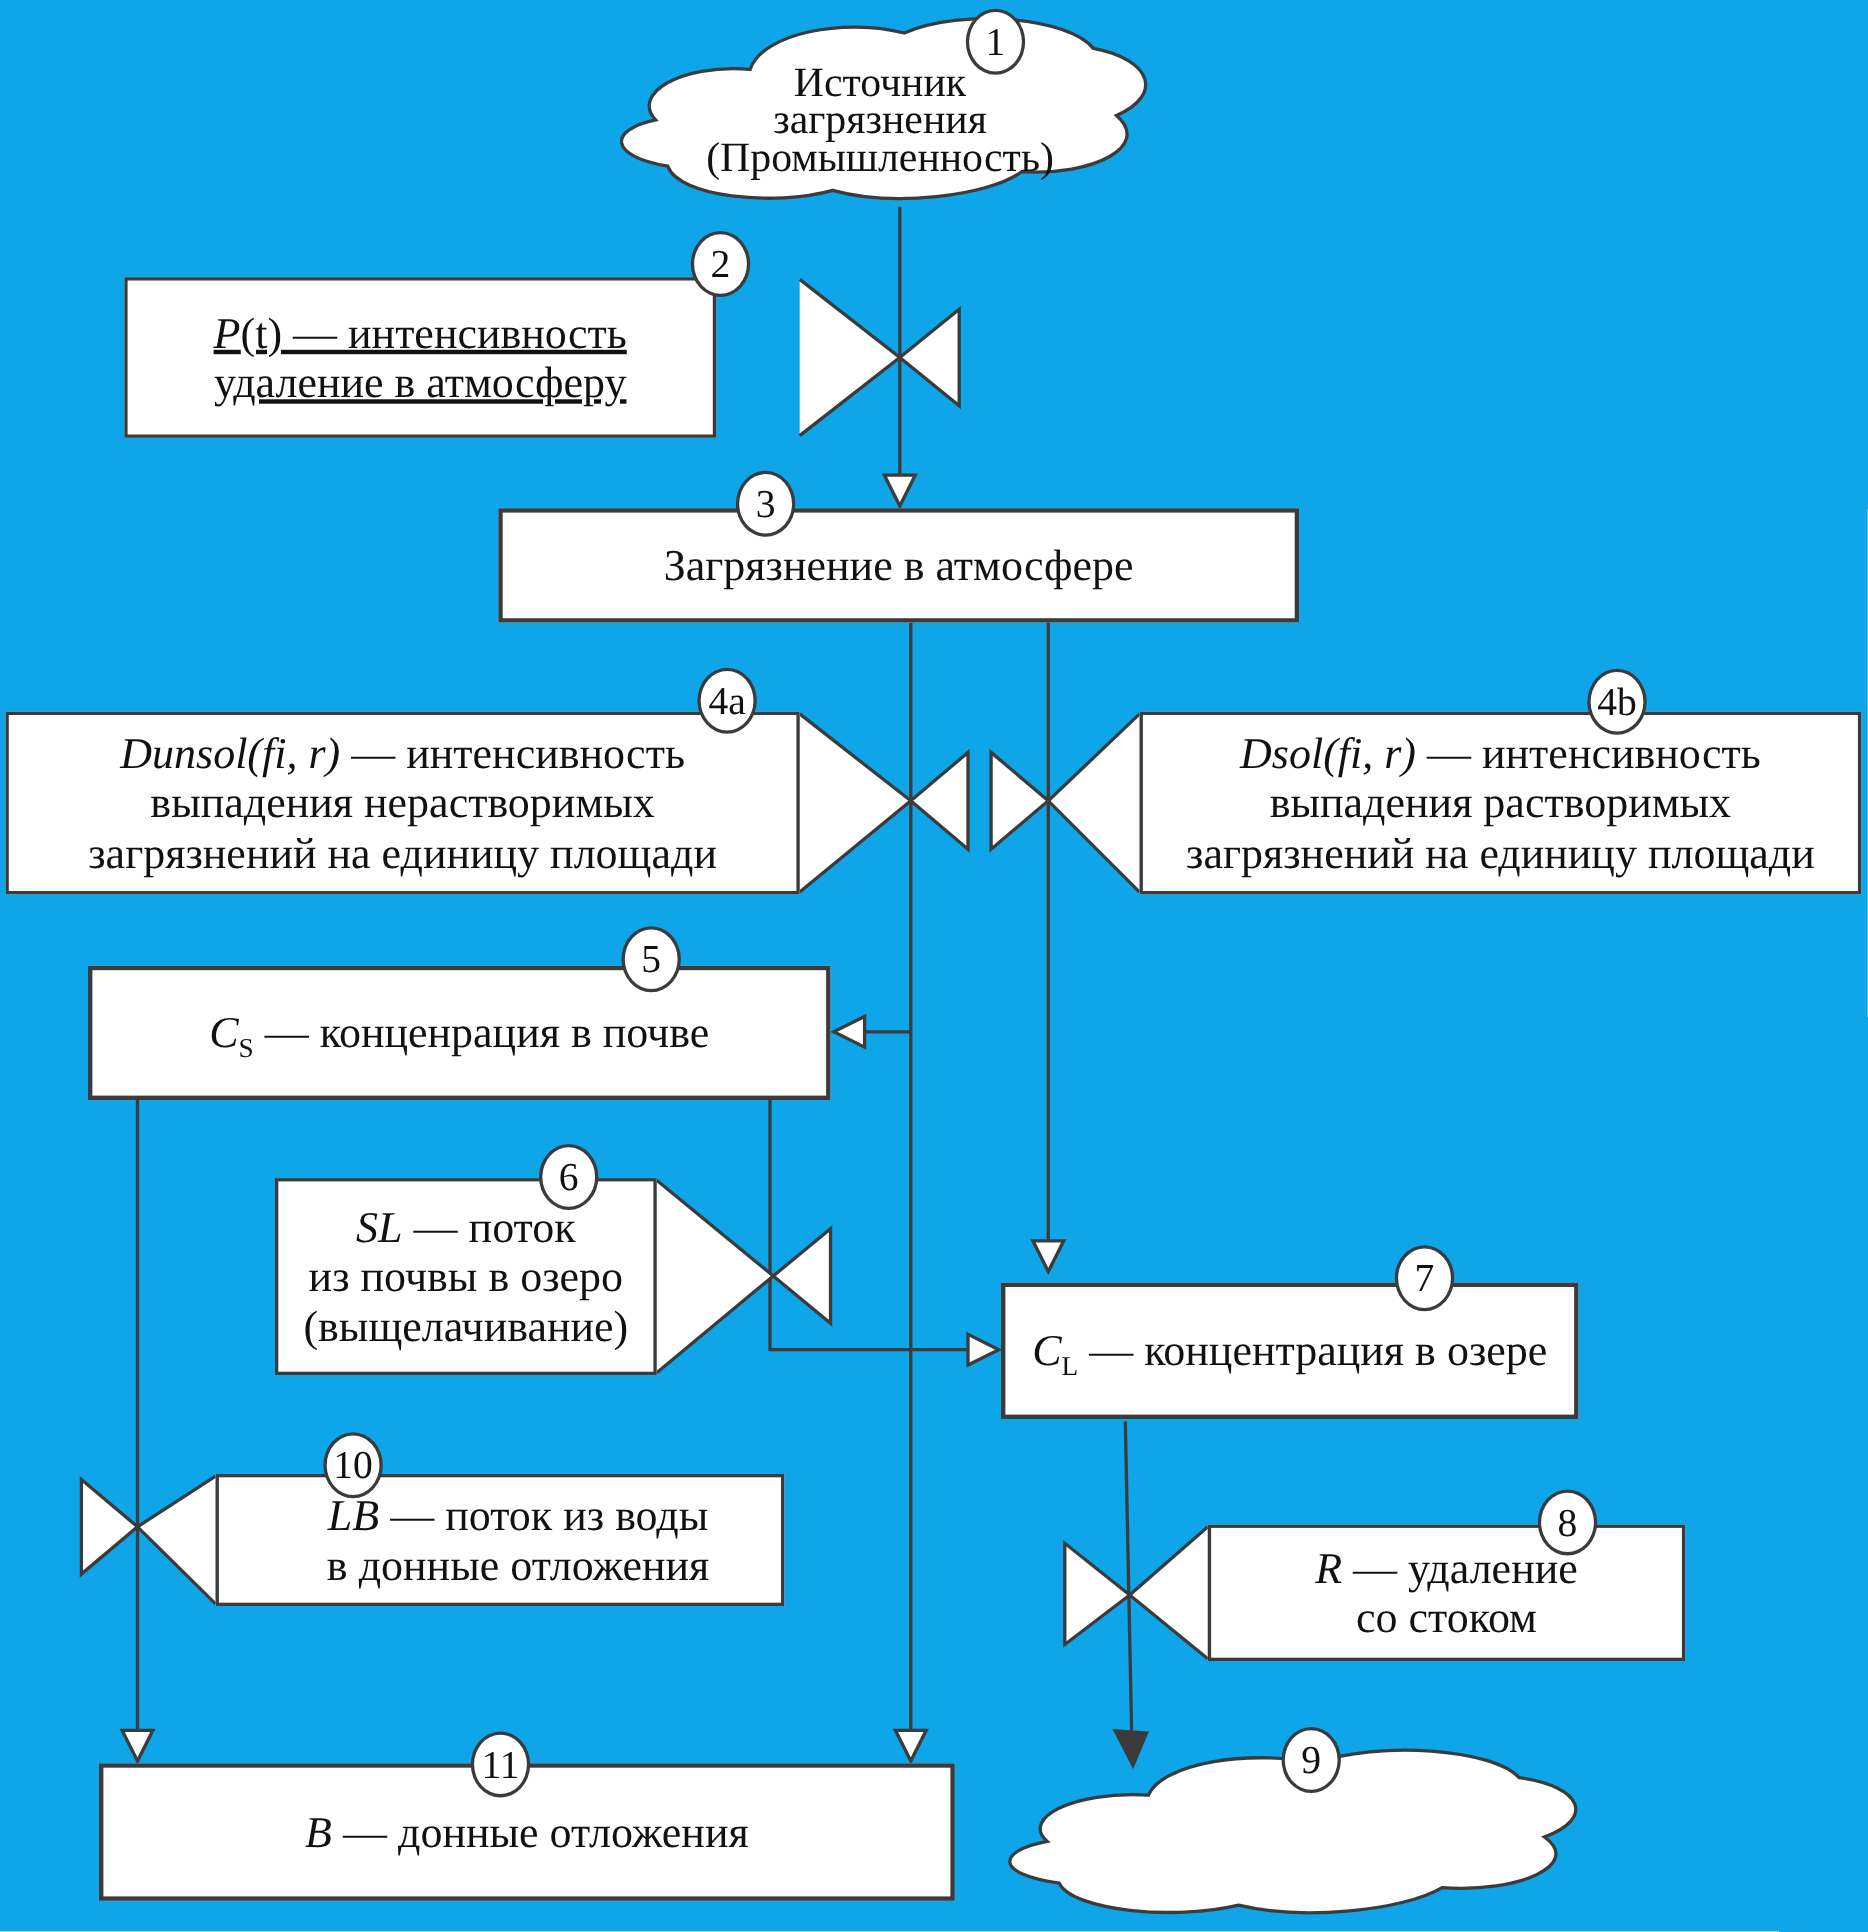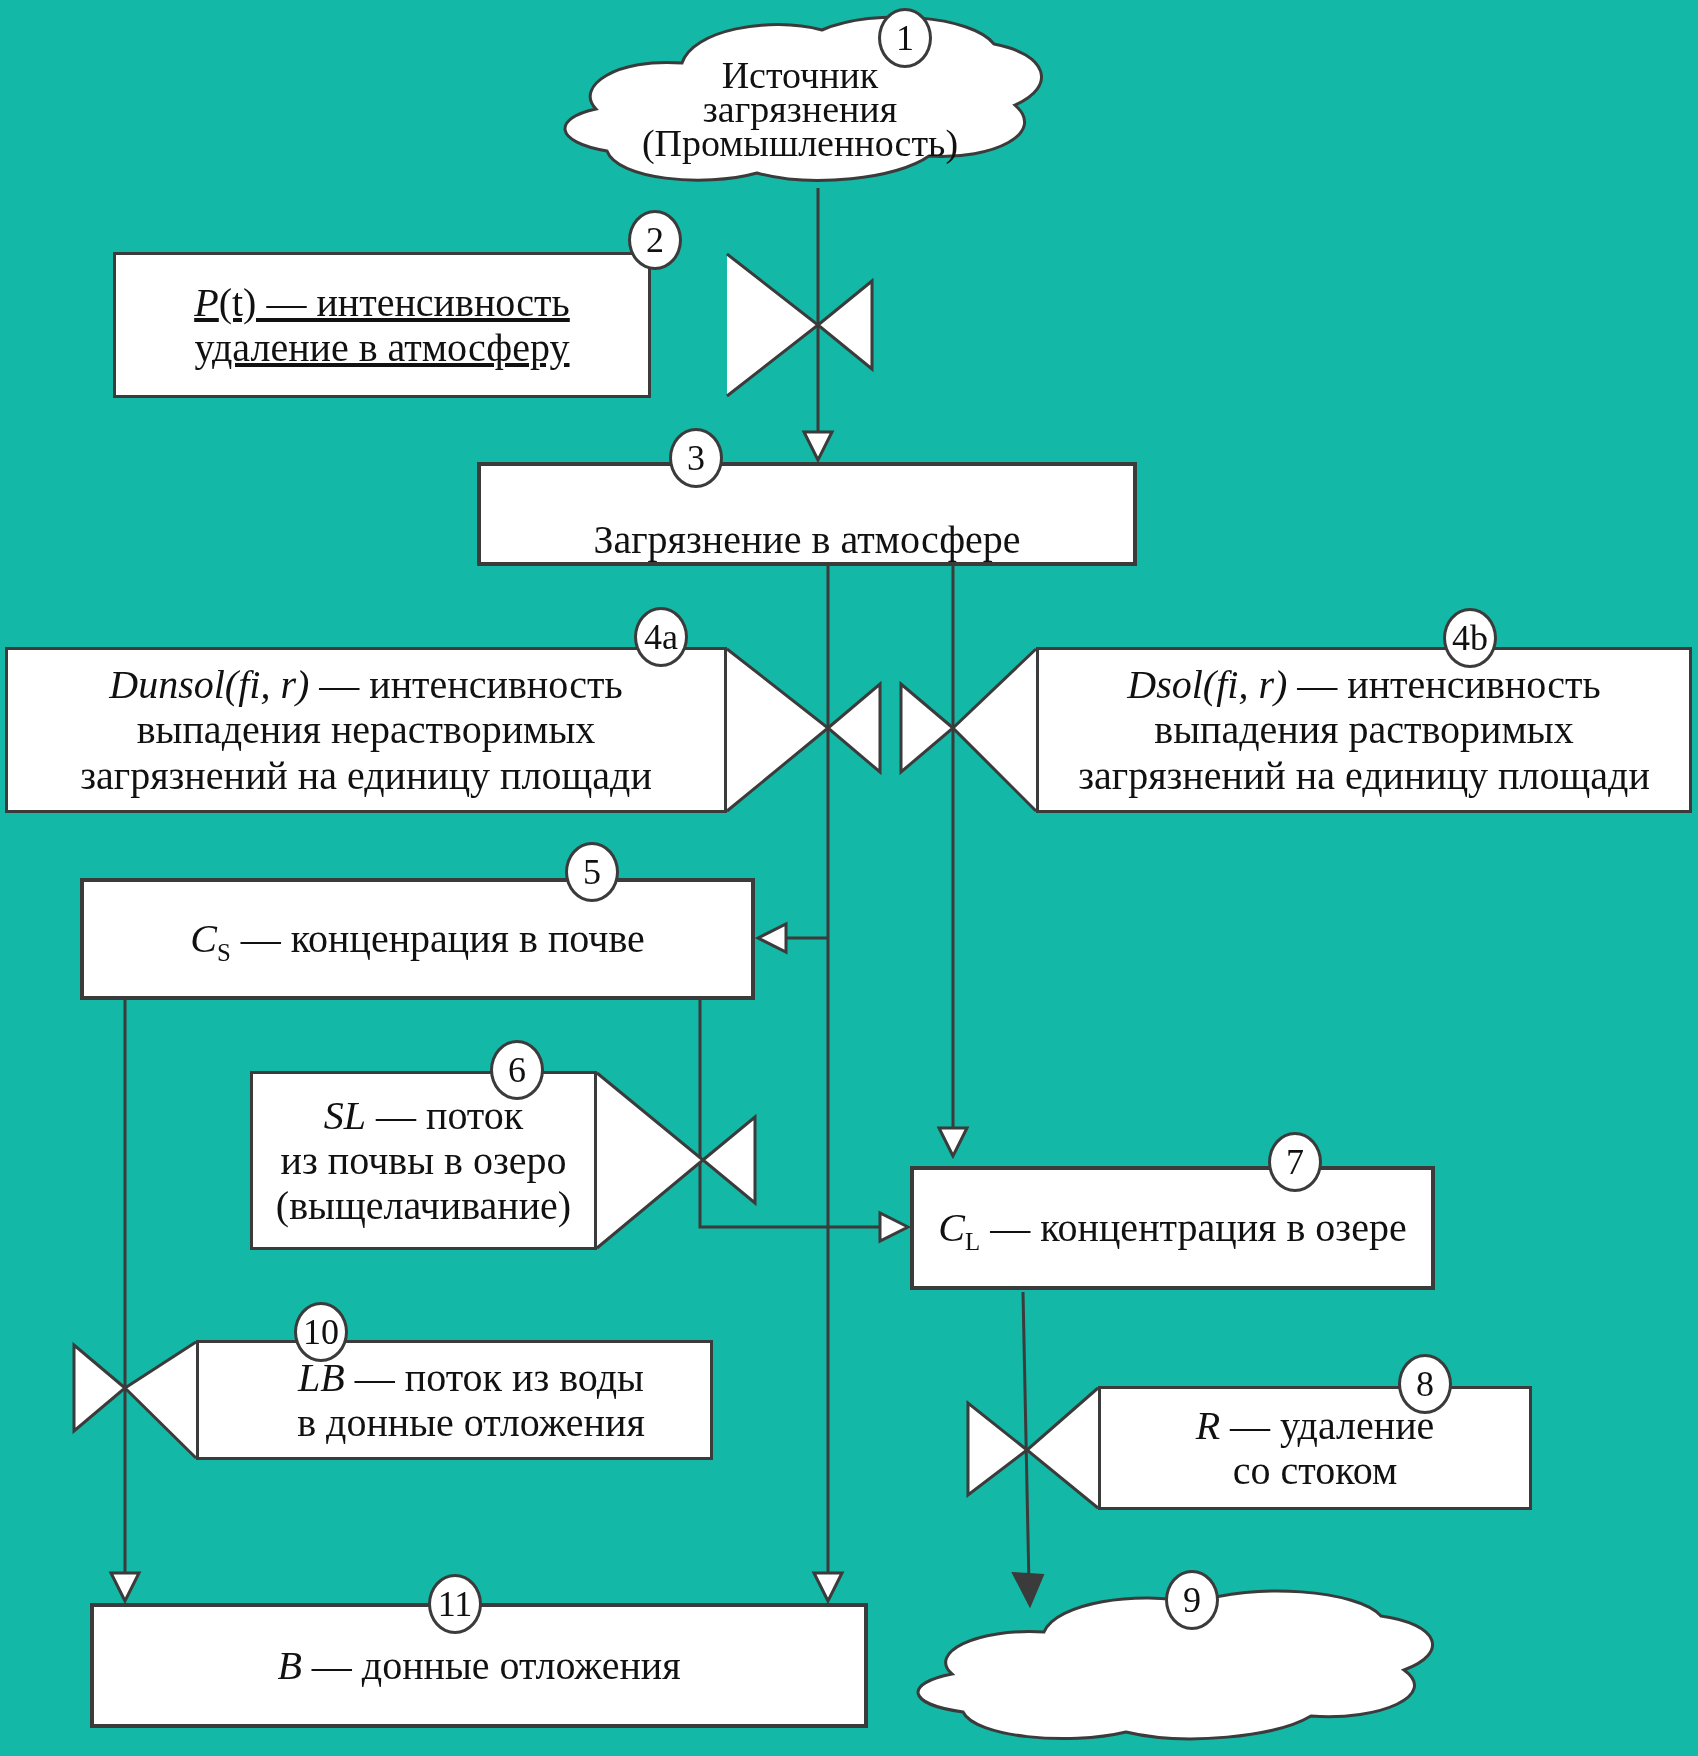--- a/index.html
+++ b/index.html
@@ -1,16 +1,16 @@
 <!DOCTYPE html>
 <html><head>
 <meta charset="utf-8">
 <style>
   html,body{margin:0;padding:0;background:#fff;}
-  #stage{position:relative;width:1698px;height:1756px;background:#14b8a6;overflow:hidden;
+  #stage{position:relative;width:1698px;height:1756px;background:#0ea5e9;overflow:hidden;
          font-family:"Liberation Serif","DejaVu Serif",serif;color:#111;}
   #wires{position:absolute;left:0;top:0;z-index:1;}
   .box{position:absolute;z-index:2;background:#fff;border:3px solid #3b3b3b;box-sizing:border-box;
        display:flex;flex-direction:column;justify-content:center;align-items:center;text-align:center;
        font-size:40px;line-height:1.13;}
   .box.stock{border-width:4px;}
   .ln{display:block;white-space:nowrap;}
   .ln i{font-style:italic;}
   .ln sub{font-size:0.62em;line-height:0;}
   .num{position:absolute;z-index:5;width:54px;height:60px;border:3px solid #3b3b3b;border-radius:50%;
@@ -82,21 +82,21 @@
     <span class="ln">Источник</span>
     <span class="ln">загрязнения</span>
     <span class="ln">(Промышленность)</span>
   </div>
 
   <div class="box" style="left:113px;top:252px;width:538px;height:146px;text-decoration:underline;">
     <span class="ln"><i>P</i><span>(t) — интенсивность</span></span>
     <span class="ln"><span>удаление в атмосферу</span></span>
   </div>
 
-  <div class="box stock" style="left:477px;top:462px;width:660px;height:104px;justify-content:flex-end;">
+  <div class="box stock" style="left:453px;top:462px;width:728px;height:104px;">
     <span class="ln"><span>Загрязнение в атмосфере</span></span>
   </div>
 
   <div class="box" style="left:5px;top:647px;width:722px;height:166px;">
     <span class="ln"><i>Dunsol(fi, r)</i><span> — интенсивность</span></span>
     <span class="ln"><span>выпадения нерастворимых</span></span>
     <span class="ln"><span>загрязнений на единицу площади</span></span>
   </div>
 
   <div class="box" style="left:1036px;top:647px;width:656px;height:166px;">

